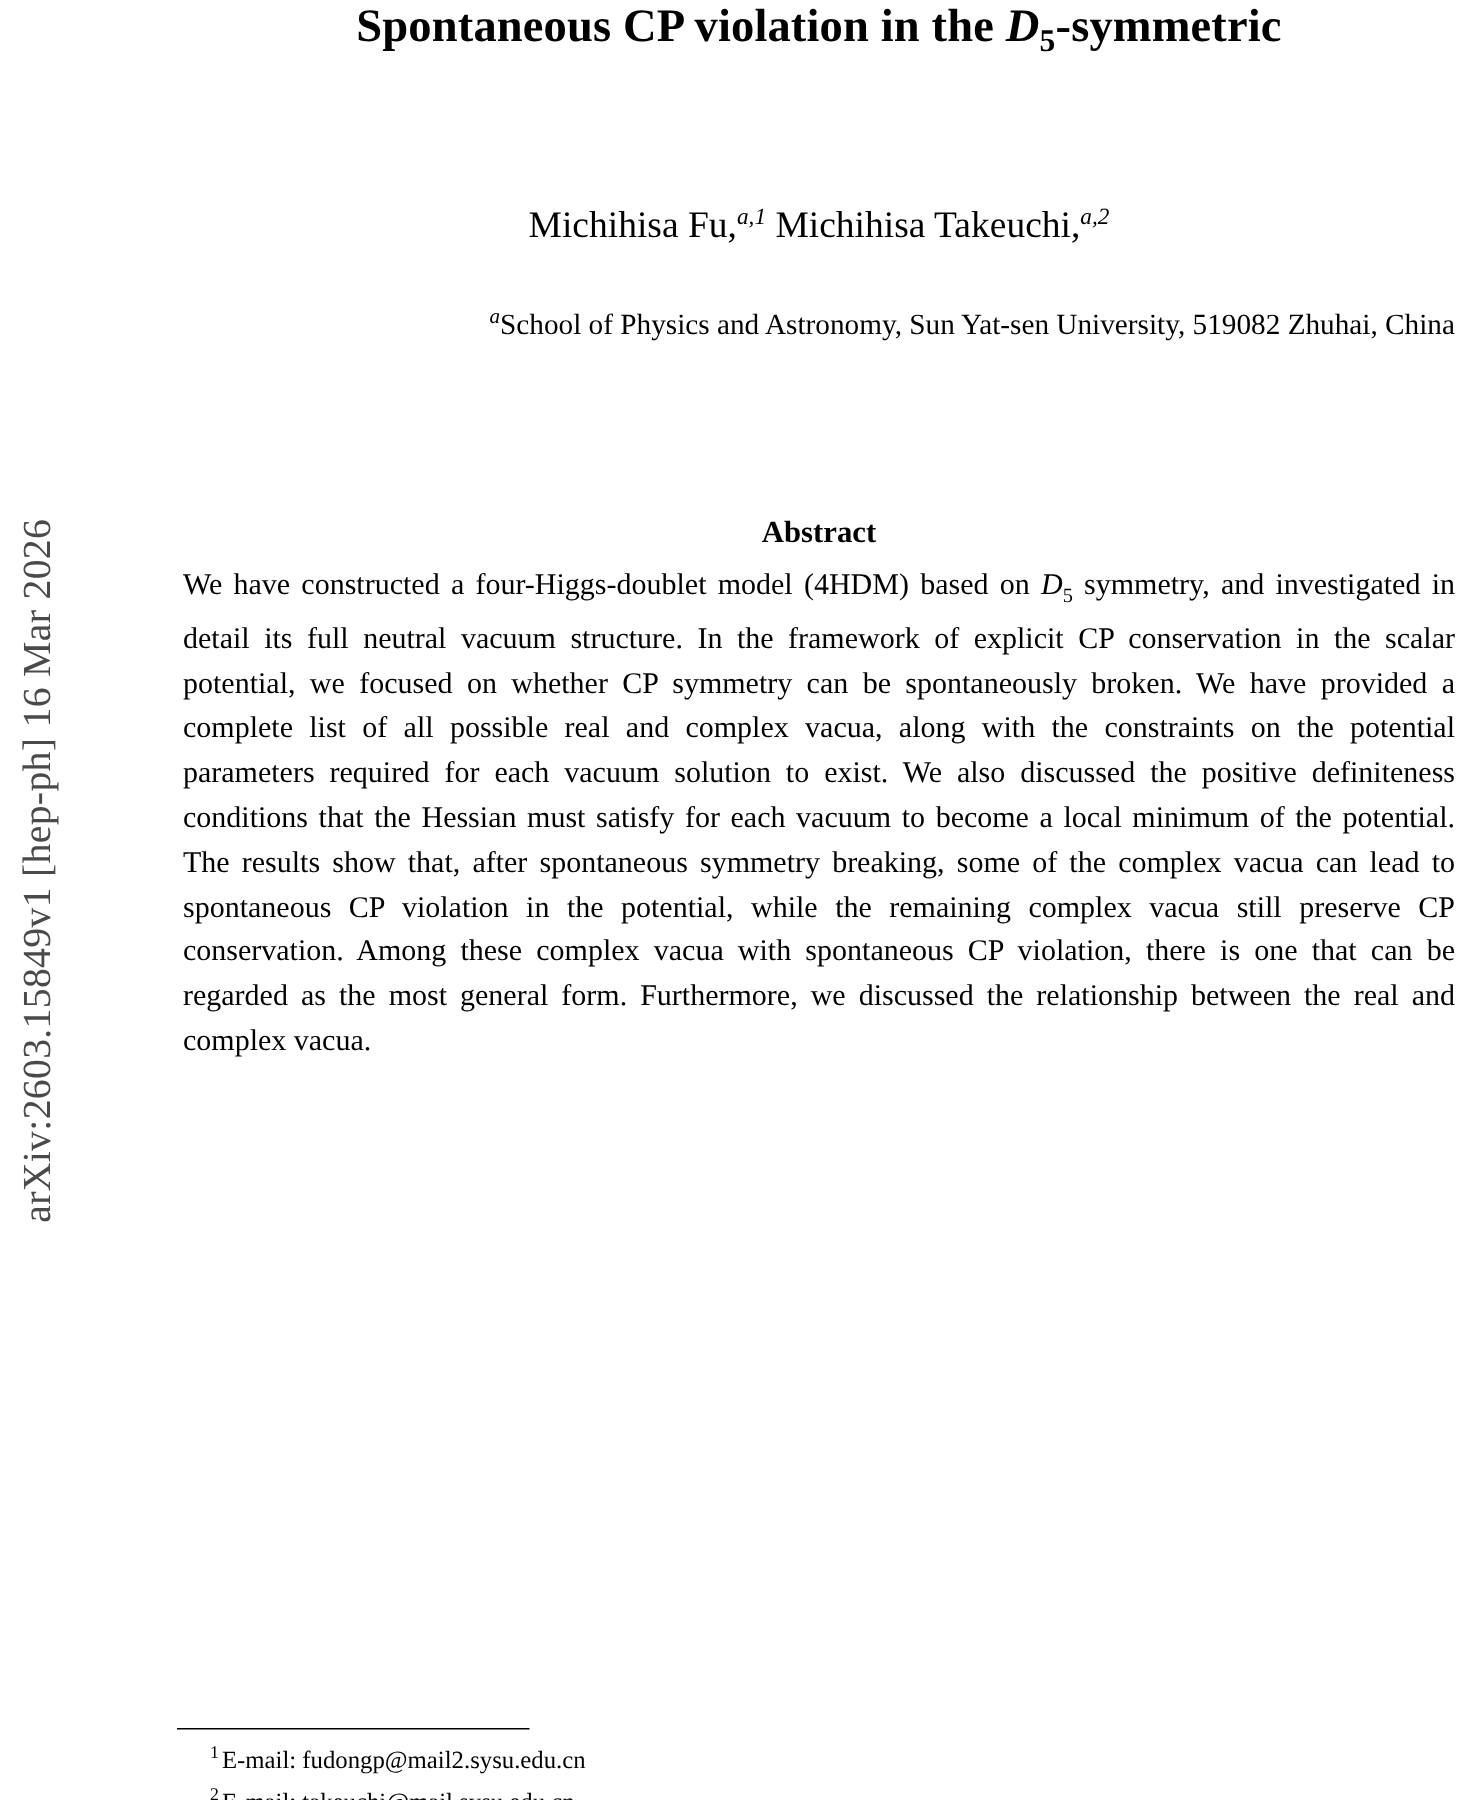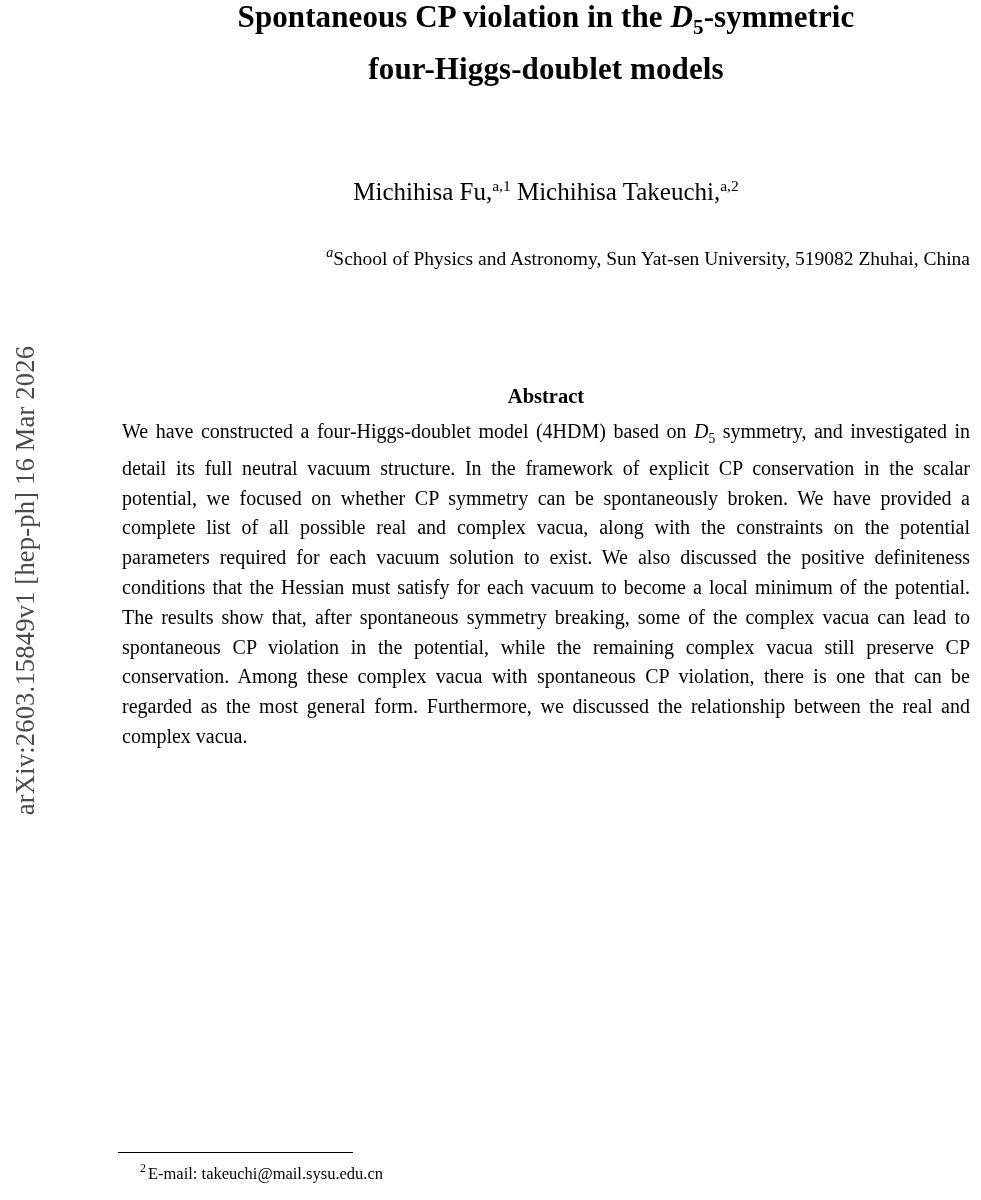--- a/index.html
+++ b/index.html
@@ -50,20 +50,21 @@
   }
   sub, sup {
     font-size: 0.68em;
   }
   .authors {
     text-align: center;
     font-size: 25px;
     margin-top: 88px;
   }
   .authors .sup {
+    font-style: italic;
     font-size: 0.62em;
     vertical-align: super;
     text-align: right;
   }
   .affiliation {
     text-align: right;
     font-size: 19.5px;
     margin-top: 37px;
   }
   .affiliation .sup {
@@ -118,21 +119,20 @@
 <body>
 
 <div class="page">
 
   <div class="arxiv-stamp">arXiv:2603.15849v1  [hep-ph]  16 Mar 2026</div>
 
   <div class="content">
 
     <div class="title">
       <span>Spontaneous CP violation in the </span><span class="math-i">D</span><sub>5</sub><span>-symmetric</span><br>
-      <span>four-Higgs-doublet models</span>
     </div>
 
     <div class="authors">
       <span>Michihisa Fu,</span><span class="sup">a,1</span>
       <span>Michihisa Takeuchi,</span><span class="sup">a,2</span>
     </div>
 
     <div class="affiliation">
       <span class="sup">a</span><span>School of Physics and Astronomy, Sun Yat-sen University, 519082 Zhuhai, China</span>
     </div>
@@ -142,17 +142,20 @@
     <div class="abstract-body">
       <span>We have constructed a four-Higgs-doublet model (4HDM) based on </span><span class="math-i">D</span><sub>5</sub><span> symmetry, and investigated in detail its full neutral vacuum structure. In the framework of explicit CP conservation in the scalar potential, we focused on whether CP symmetry can be spontaneously broken. We have provided a complete list of all possible real and complex vacua, along with the constraints on the potential parameters required for each vacuum solution to exist. We also discussed the positive definiteness conditions that the Hessian must satisfy for each vacuum to become a local minimum of the potential. The results show that, after spontaneous symmetry breaking, some of the complex vacua can lead to spontaneous CP violation in the potential, while the remaining complex vacua still preserve CP conservation. Among these complex vacua with spontaneous CP violation, there is one that can be regarded as the most general form. Furthermore, we discussed the relationship between the real and complex vacua.</span>
     </div>
 
   </div>
 
   <div class="footnote-rule"></div>
 
   <div class="footnotes">
     <div class="fn">
+      <sup class="fn-label">1</sup><span>E-mail:  fudongp@mail2.sysu.edu.cn</span>
+    </div>
+    <div class="fn">
       <sup class="fn-label">2</sup><span>E-mail:  takeuchi@mail.sysu.edu.cn</span>
     </div>
   </div>
 
 </div>
 
 </body></html>

